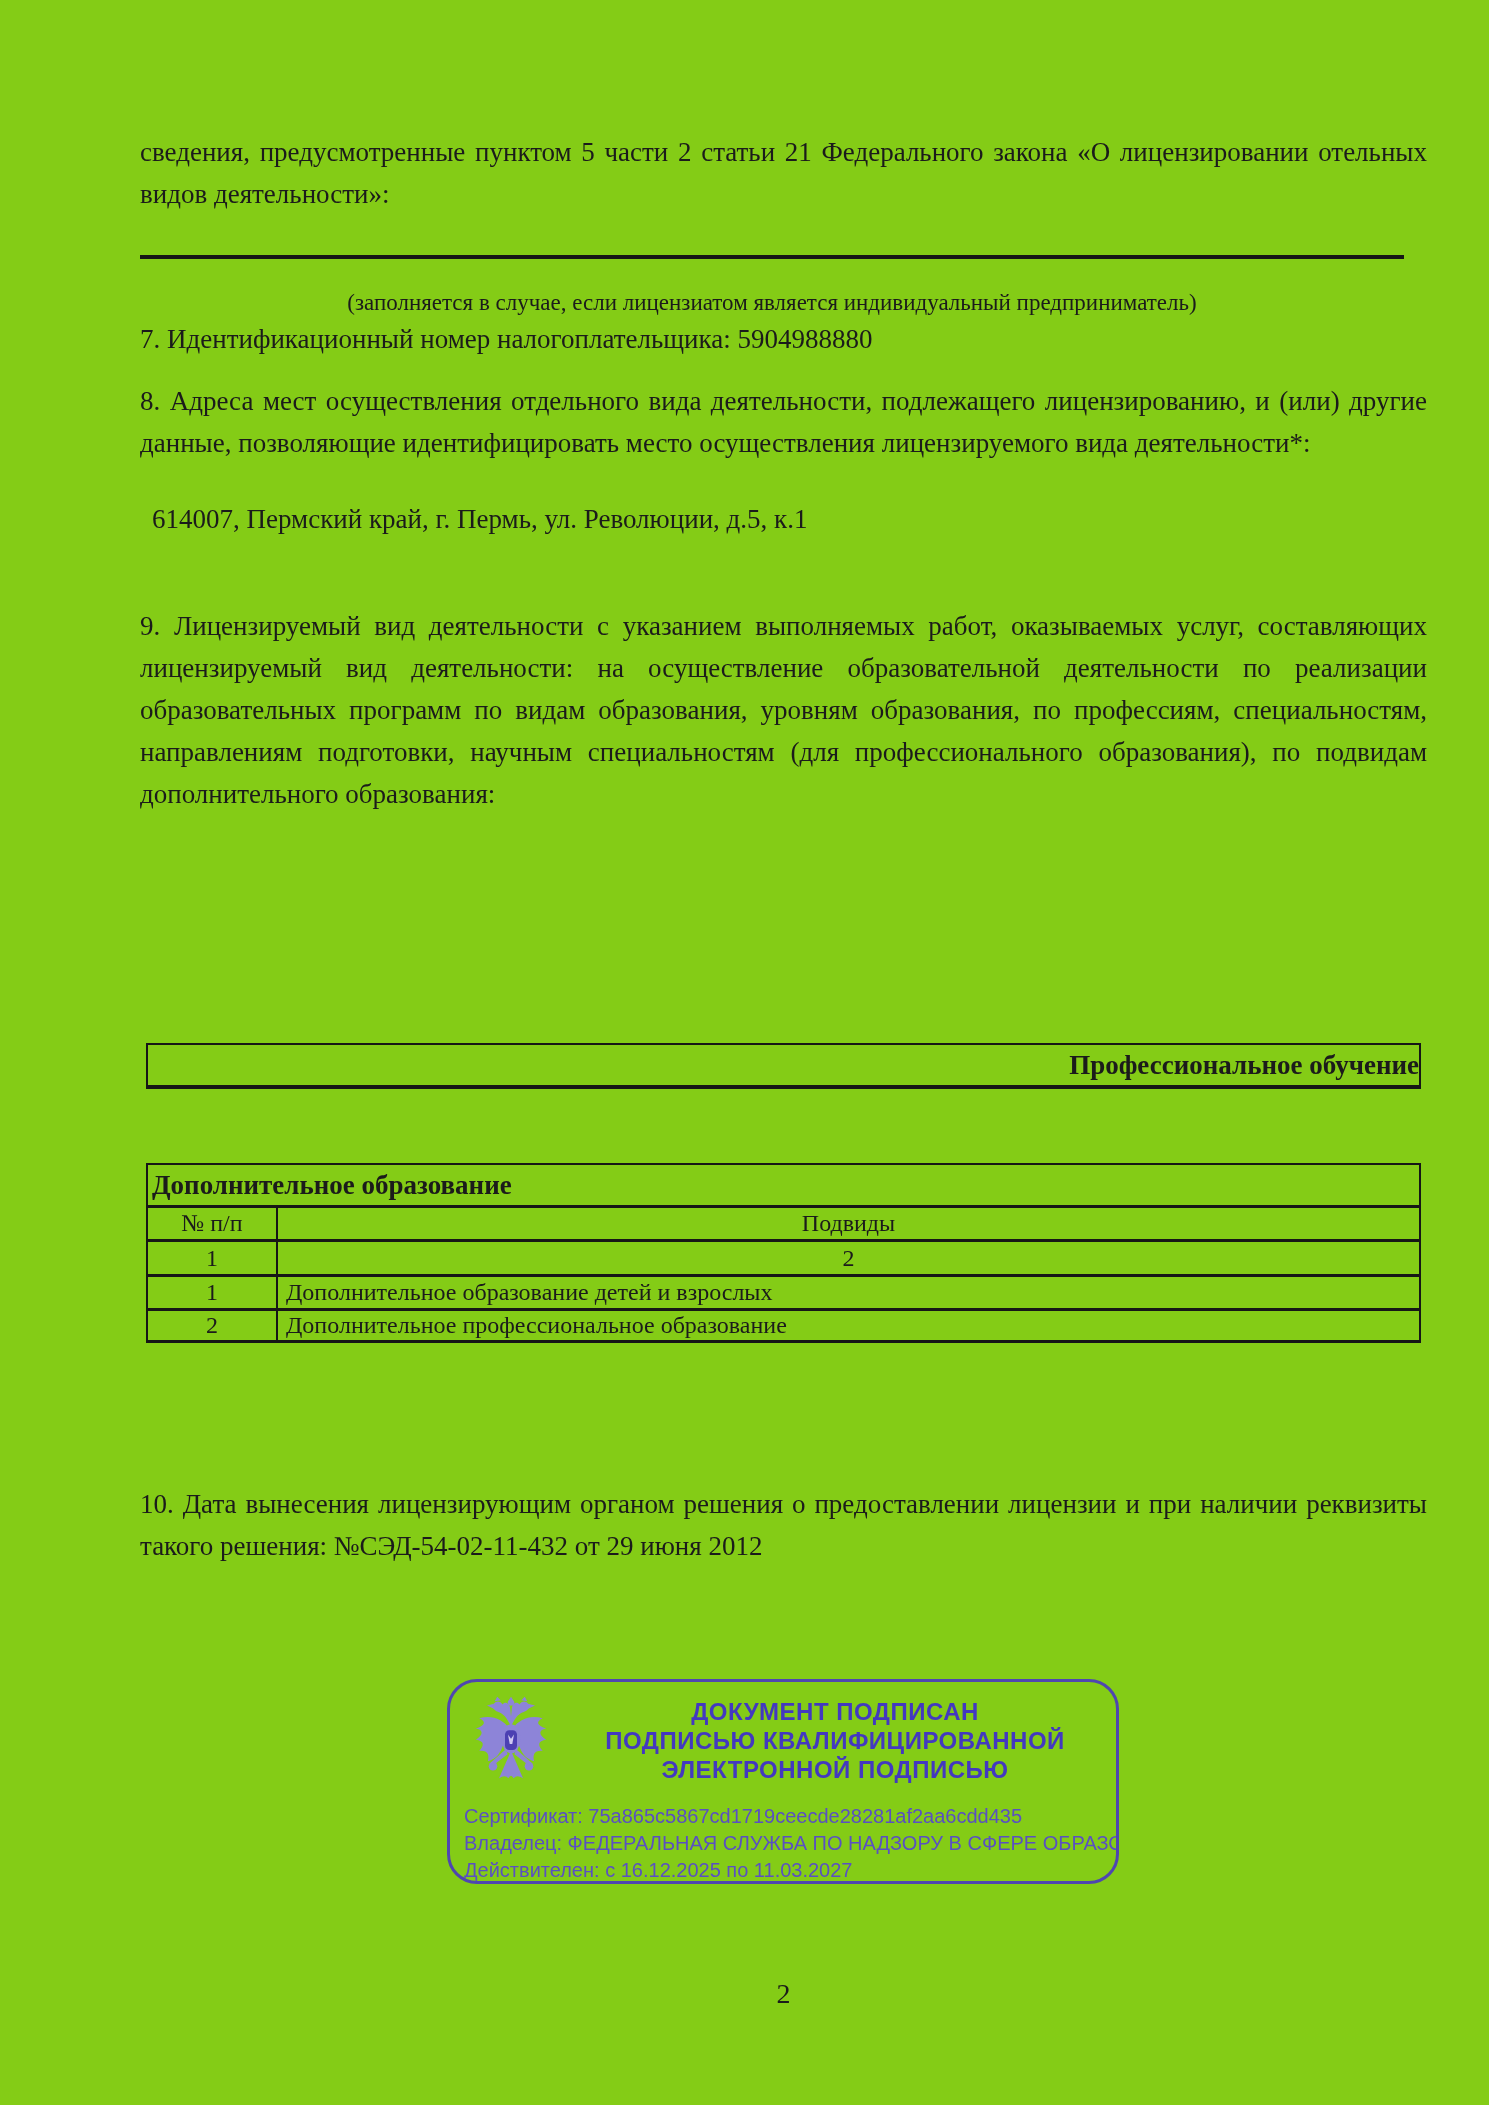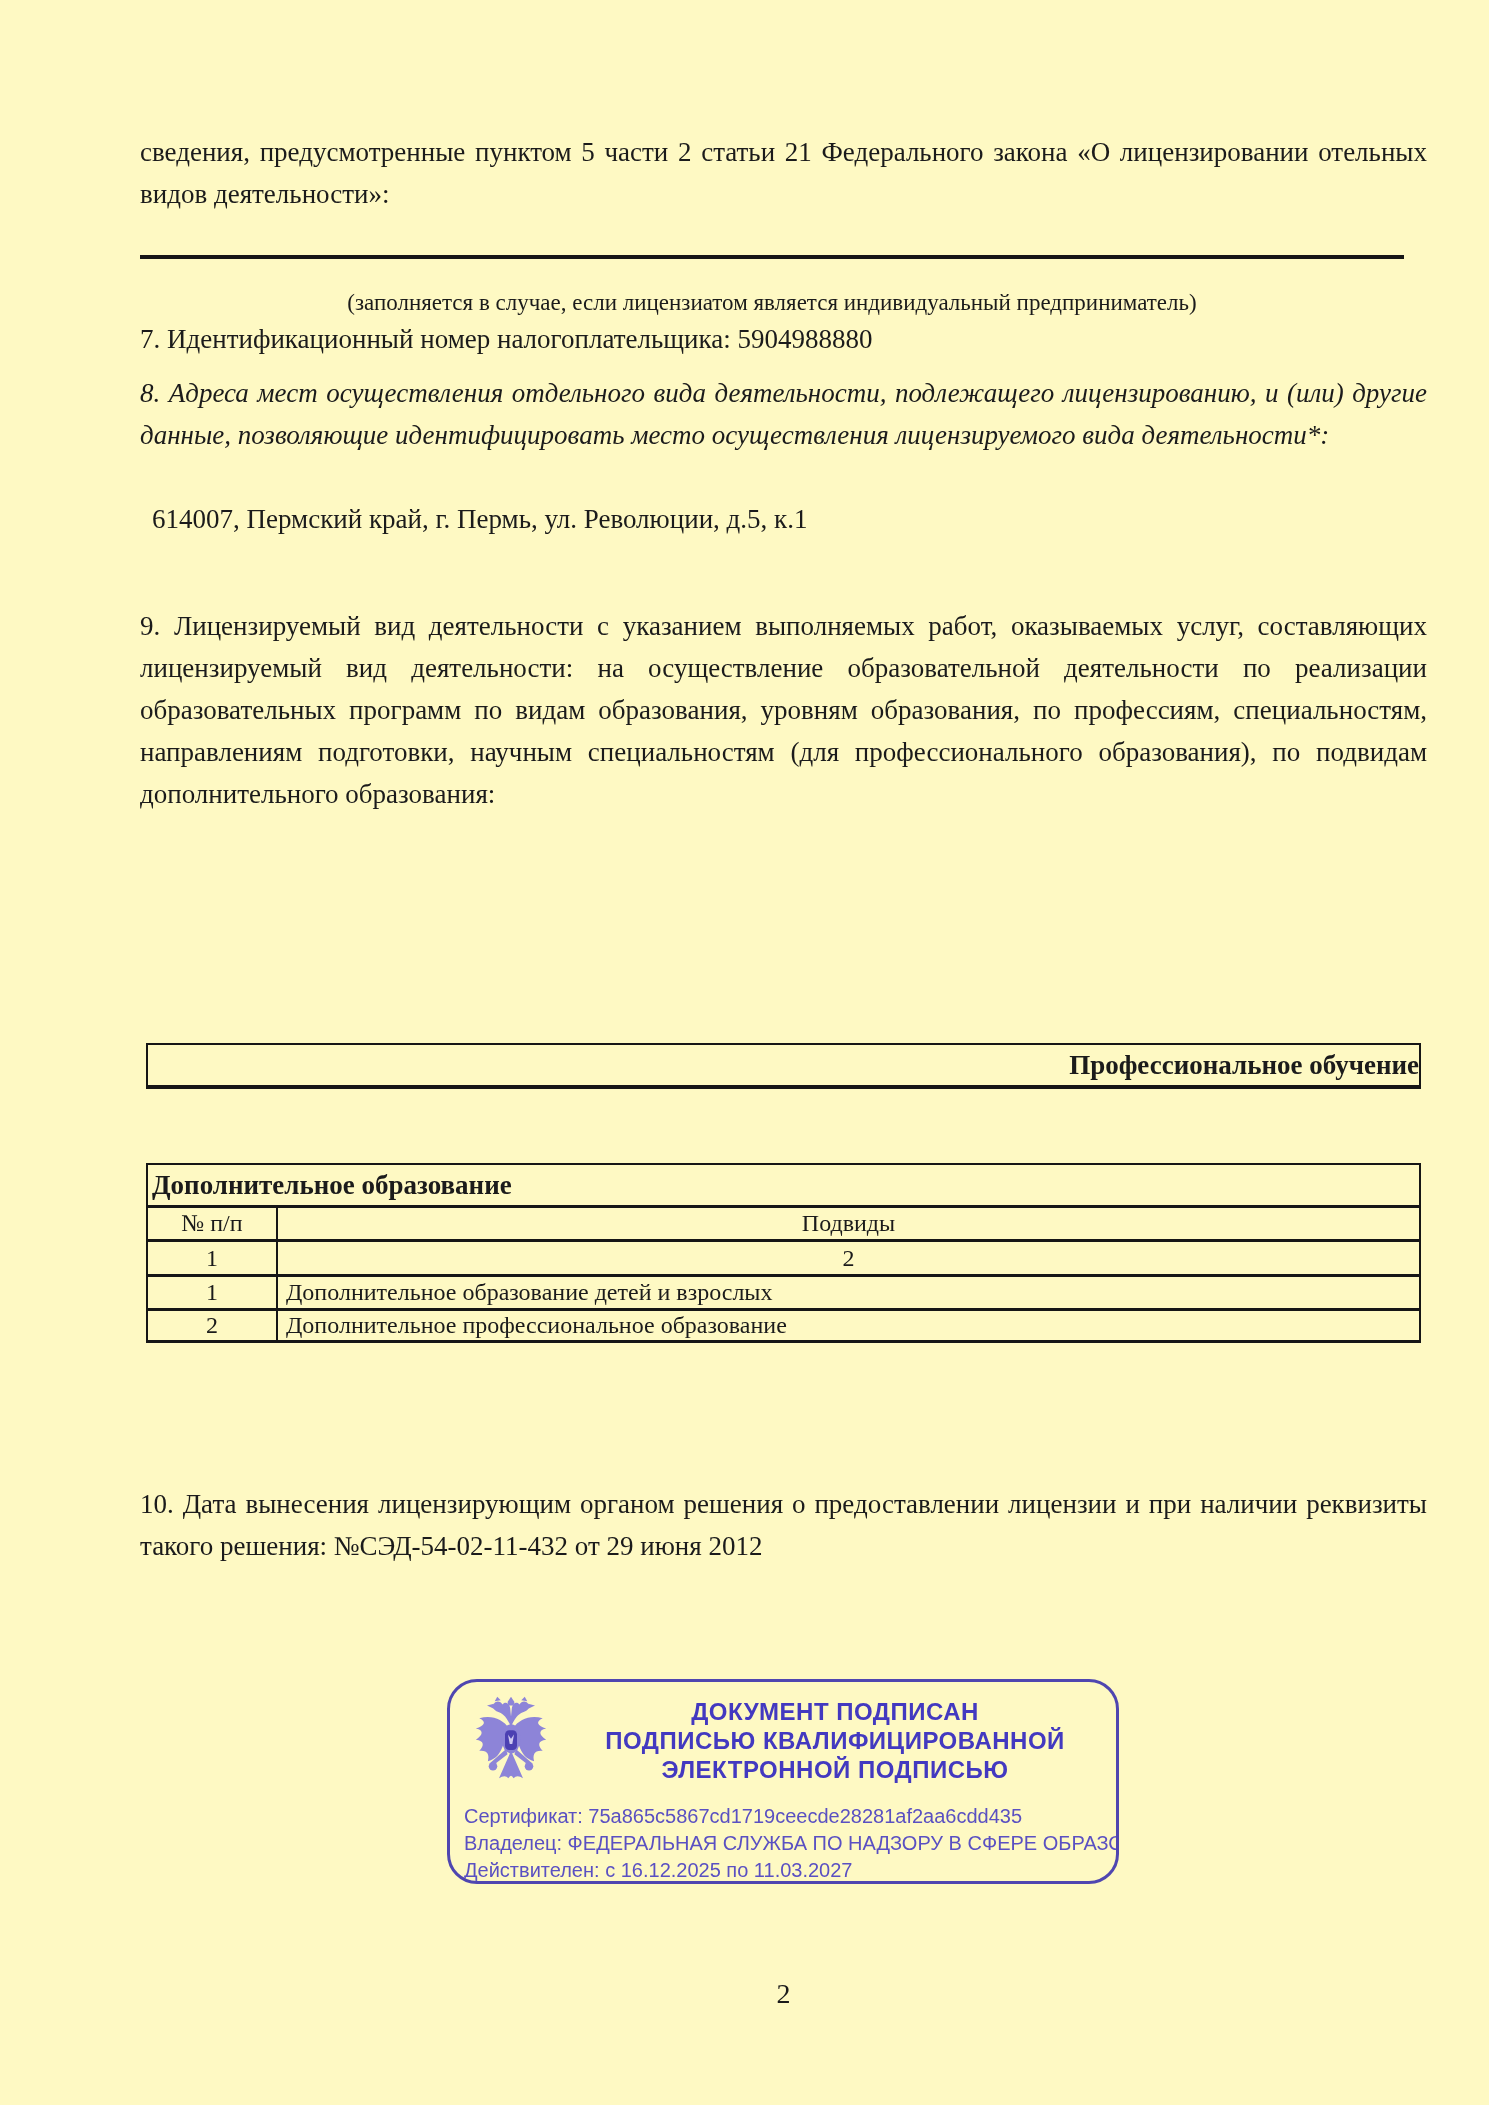--- a/index.html
+++ b/index.html
@@ -1,35 +1,35 @@
 <!DOCTYPE html>
 <html lang="ru"><head>
 <meta charset="utf-8">
 <style>
   html,body{margin:0;padding:0;background:#ffffff;}
   .page{
     position:relative;
     width:1489px;height:2105px;
-    background:#fef9c3;
+    background:#84cc16;
     font-family:"Liberation Serif", serif;
     color:#1b1b1b;
     overflow:hidden;
   }
   .abs{position:absolute;}
   .para{
     font-size:27px;
     line-height:42px;
     margin:0;
   }
   .justify{text-align:justify;}
   #intro{left:140px;top:131px;width:1287px;}
   #sep-line{left:140px;top:255px;width:1264px;height:4px;background:#161616;}
   #ip-note{left:140px;top:263px;width:1264px;text-align:center;font-size:23px;line-height:34px;}
   #item7{left:140px;top:318px;width:1287px;}
-  #item8{left:140px;top:372px;width:1287px;font-style:italic;}
+  #item8{left:140px;top:380px;width:1287px;}
   #item8-address{left:152px;top:498px;width:1275px;}
   #item9{left:140px;top:605px;width:1287px;}
   #prof-box{
     left:146px;top:1043px;width:1275px;height:46px;
     box-sizing:border-box;
     border:2px solid #161616;border-bottom-width:4px;
     display:flex;align-items:center;justify-content:flex-end;
     font-size:27px;font-weight:bold;
   }
   #edu-table{

